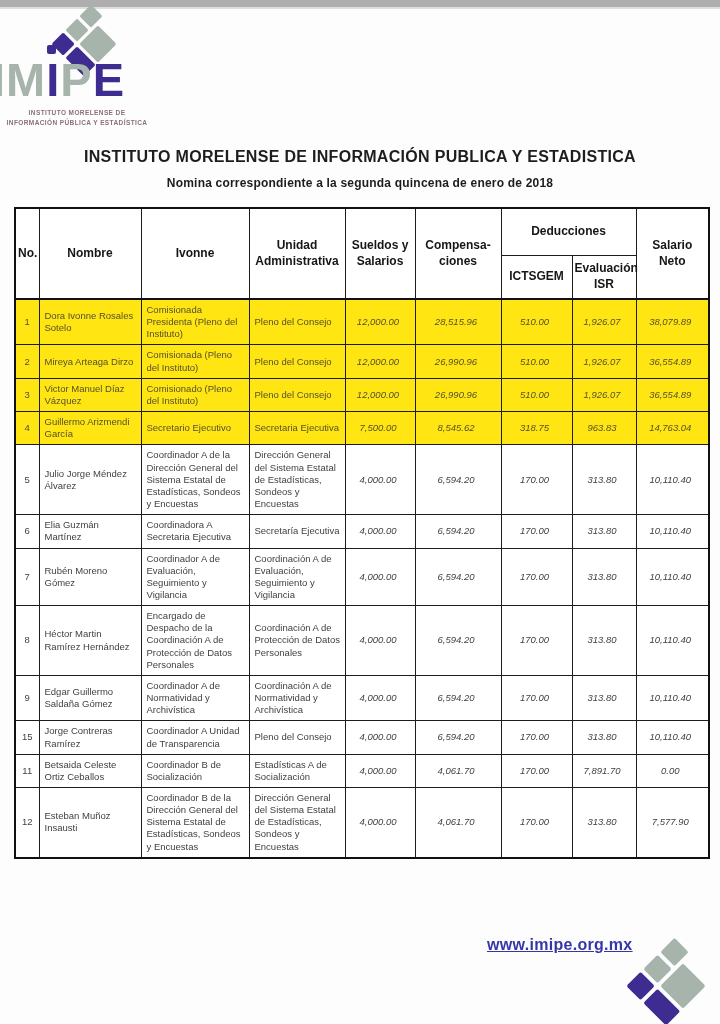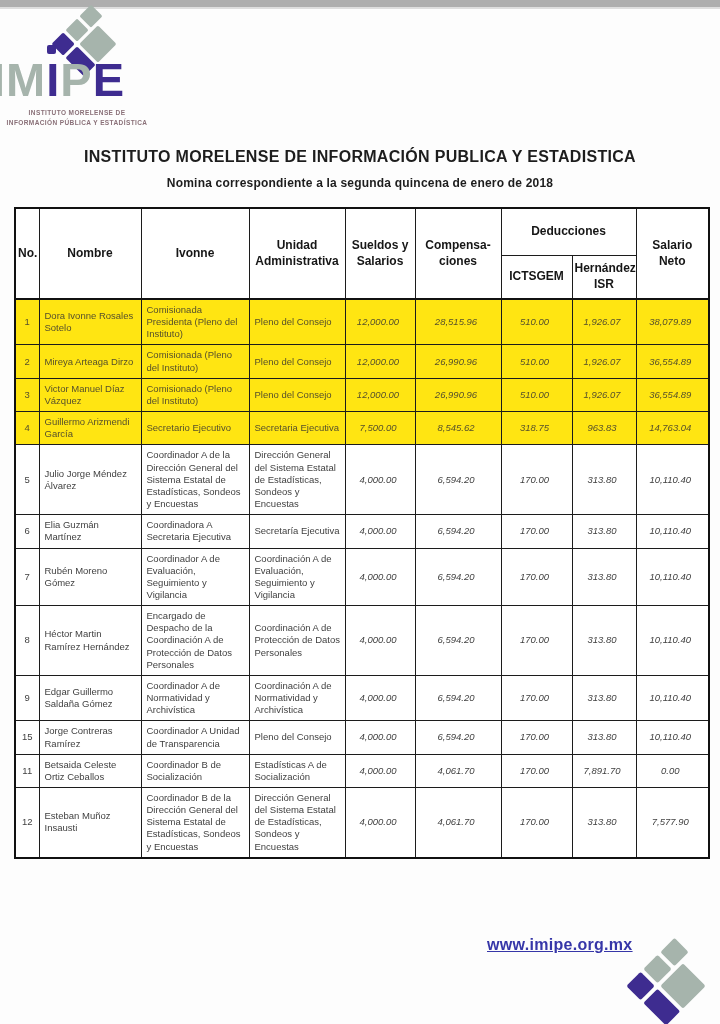--- a/index.html
+++ b/index.html
@@ -106,21 +106,21 @@
 Administrativa</th>
           <th rowspan="2">Sueldos y
 Salarios</th>
           <th rowspan="2">Compensa-
 ciones</th>
           <th colspan="2">Deducciones</th>
           <th rowspan="2">Salario Neto</th>
         </tr>
         <tr class="tier2">
           <th>ICTSGEM</th>
-          <th>Hernández
+          <th>Evaluación
 ISR</th>
         </tr>
       </thead>
       <tbody>
           <tr class="hl">
             <td class="c-no">1</td>
             <td class="c-text">Dora Ivonne Rosales Sotelo</td>
             <td class="c-text">Comisionada Presidenta (Pleno del Instituto)</td>
             <td class="c-text">Pleno del Consejo</td>
             <td class="c-num">12,000.00</td>

